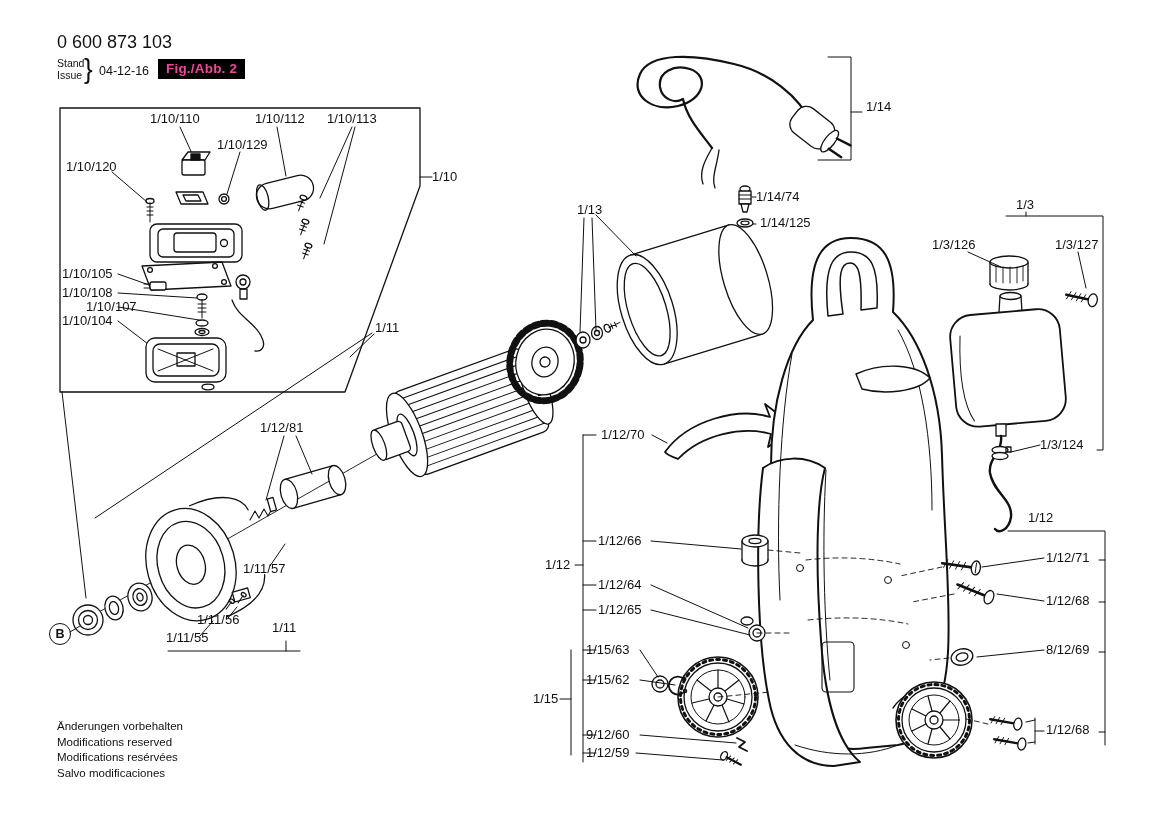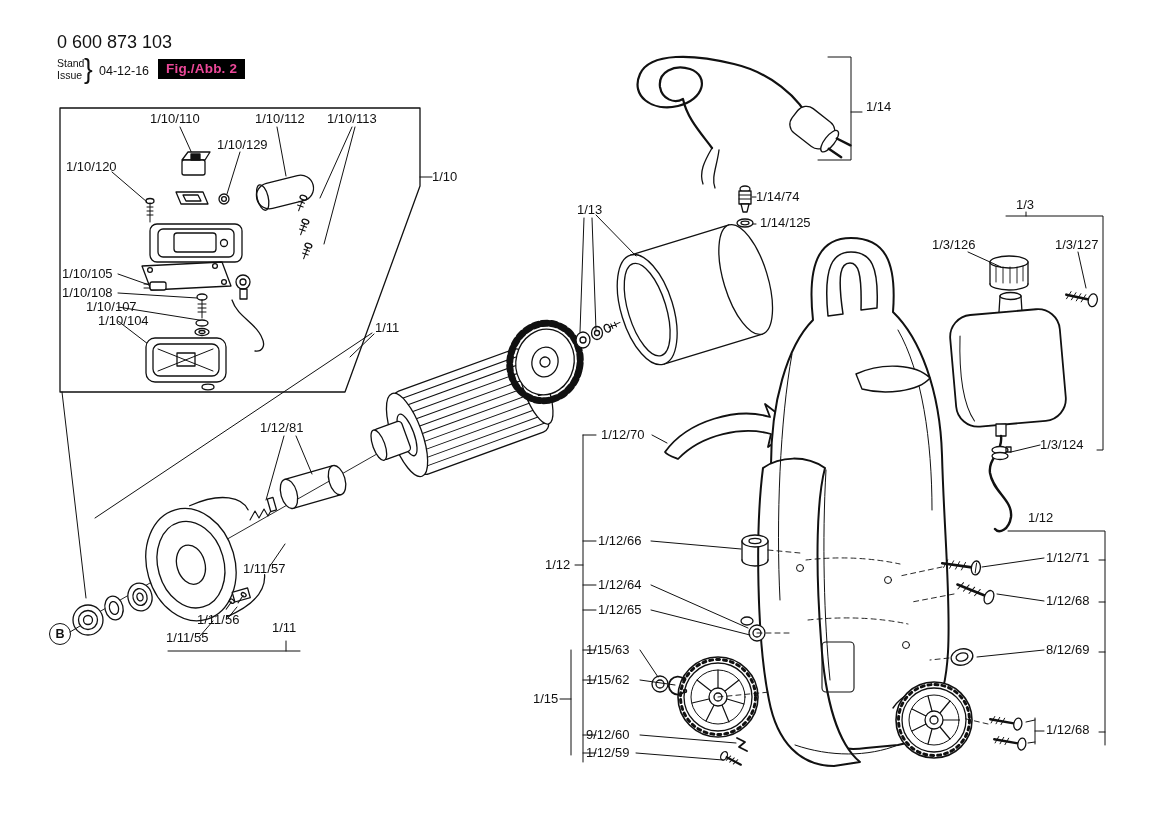--- a/index.html
+++ b/index.html
@@ -413,21 +413,21 @@
   <div>
       <div class="part-label" style="left: 150px; top: 112px;">1/10/110</div>
       <div class="part-label" style="left: 255px; top: 112px; text-align: right;">1/10/112</div>
       <div class="part-label" style="left: 327px; top: 112px;">1/10/113</div>
       <div class="part-label" style="left: 217px; top: 138px;">1/10/129</div>
       <div class="part-label" style="left: 66px; top: 160px;">1/10/120</div>
       <div class="part-label" style="left: 432px; top: 170px;">1/10</div>
       <div class="part-label" style="left: 62px; top: 267px;">1/10/105</div>
       <div class="part-label" style="left: 62px; top: 286px;">1/10/108</div>
       <div class="part-label" style="left: 62px; top: 300px; padding-left: 24px;">1/10/107</div>
-      <div class="part-label" style="left: 62px; top: 314px; padding-left: 36px;">1/10/104</div>
+      <div class="part-label" style="left: 62px; top: 314px;">1/10/104</div>
       <div class="part-label" style="left: 577px; top: 203px;">1/13</div>
       <div class="part-label" style="left: 866px; top: 100px;">1/14</div>
       <div class="part-label" style="left: 720px; top: 190px; margin-left: 36px;">1/14/74</div>
       <div class="part-label" style="left: 760px; top: 216px;">1/14/125</div>
       <div class="part-label" style="left: 1016px; top: 198px;">1/3</div>
       <div class="part-label" style="left: 932px; top: 238px;">1/3/126</div>
       <div class="part-label" style="left: 1055px; top: 238px;">1/3/127</div>
       <div class="part-label" style="left: 1040px; top: 438px;">1/3/124</div>
       <div class="part-label" style="left: 375px; top: 321px;">1/11</div>
       <div class="part-label" style="left: 260px; top: 421px;">1/12/81</div>
@@ -445,14 +445,20 @@
       <div class="part-label" style="left: 272px; top: 621px;">1/11</div>
       <div class="part-label" style="left: 586px; top: 643px;">1/15/63</div>
       <div class="part-label" style="left: 586px; top: 673px;">1/15/62</div>
       <div class="part-label" style="left: 1046px; top: 643px;">8/12/69</div>
       <div class="part-label" style="left: 533px; top: 692px;">1/15</div>
       <div class="part-label" style="left: 586px; top: 728px;">9/12/60</div>
       <div class="part-label" style="left: 586px; top: 746px;">1/12/59</div>
       <div class="part-label" style="left: 1046px; top: 723px;">1/12/68</div>
     </div>
 
+  <div class="abs footer">
+    <div>Änderungen vorbehalten</div>
+    <div>Modifications reserved</div>
+    <div>Modifications resérvées</div>
+    <div>Salvo modificaciones</div>
+  </div>
 
 </div>
 
 </body></html>

